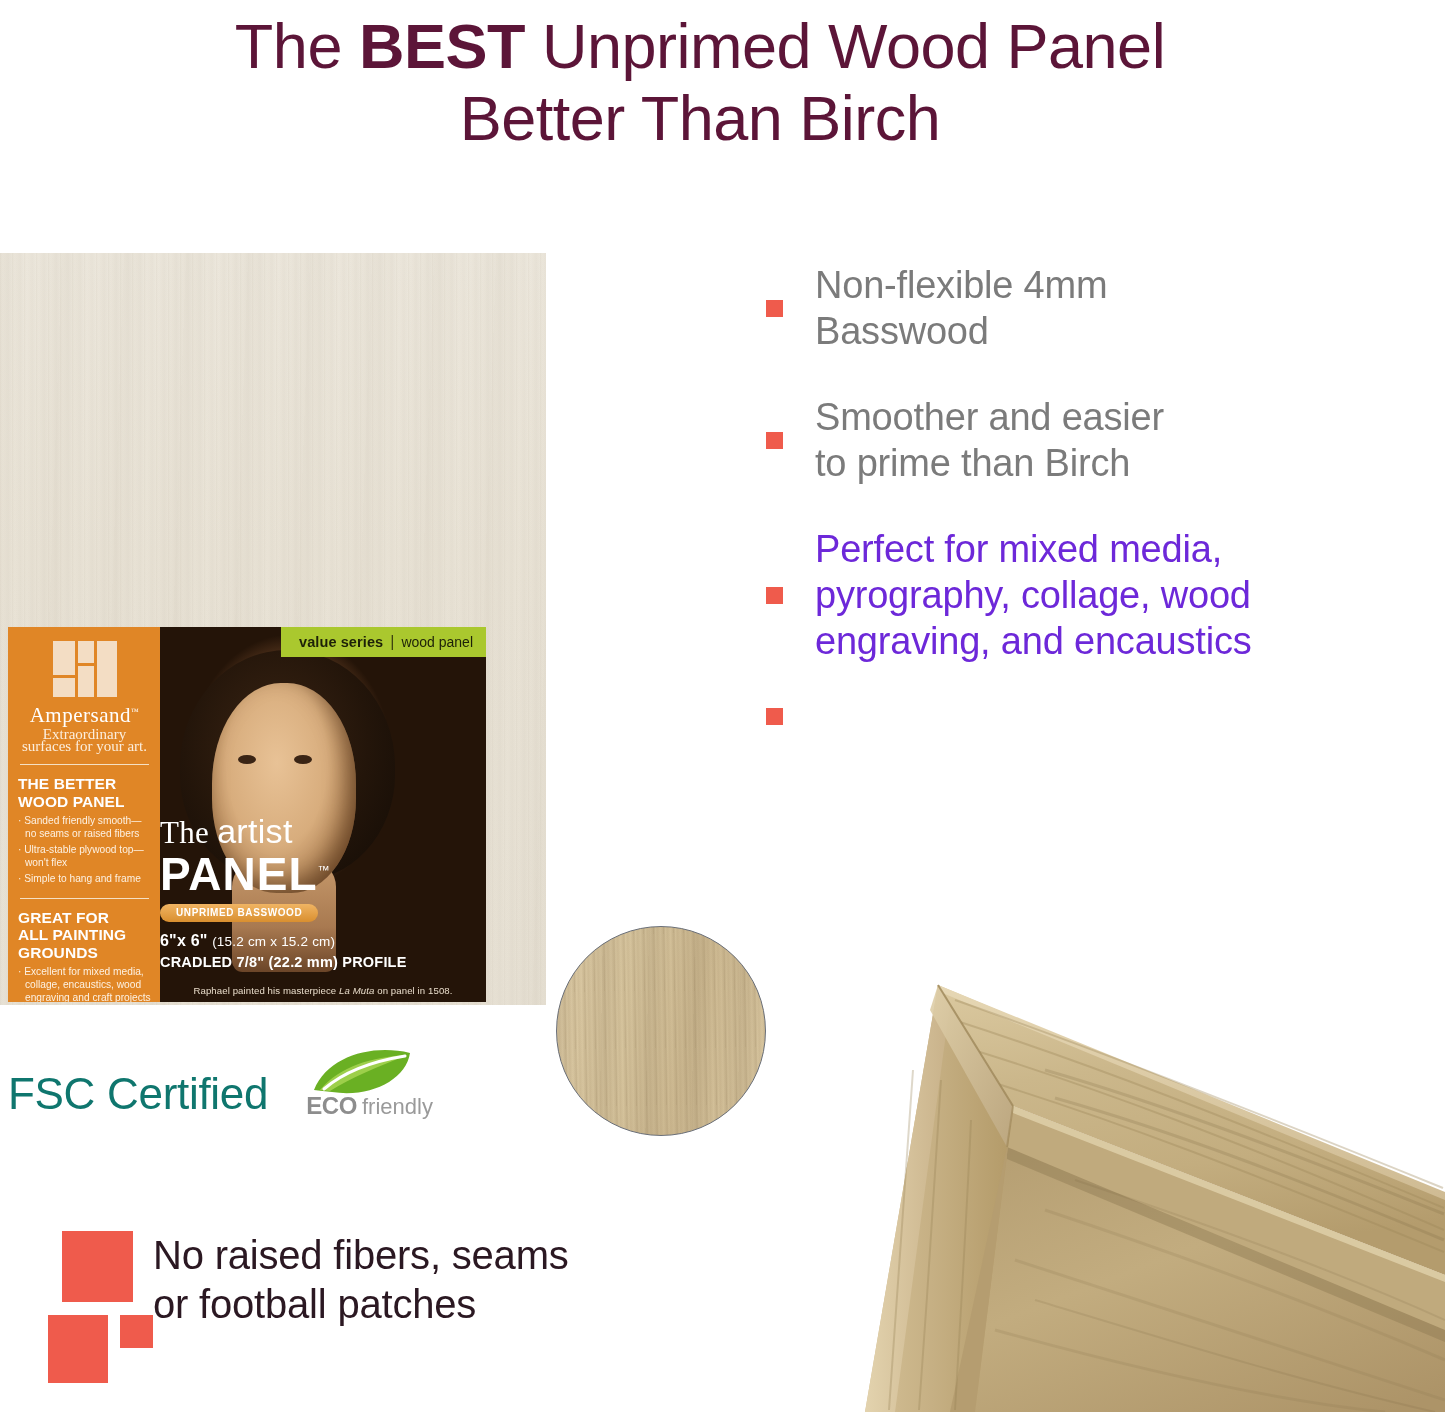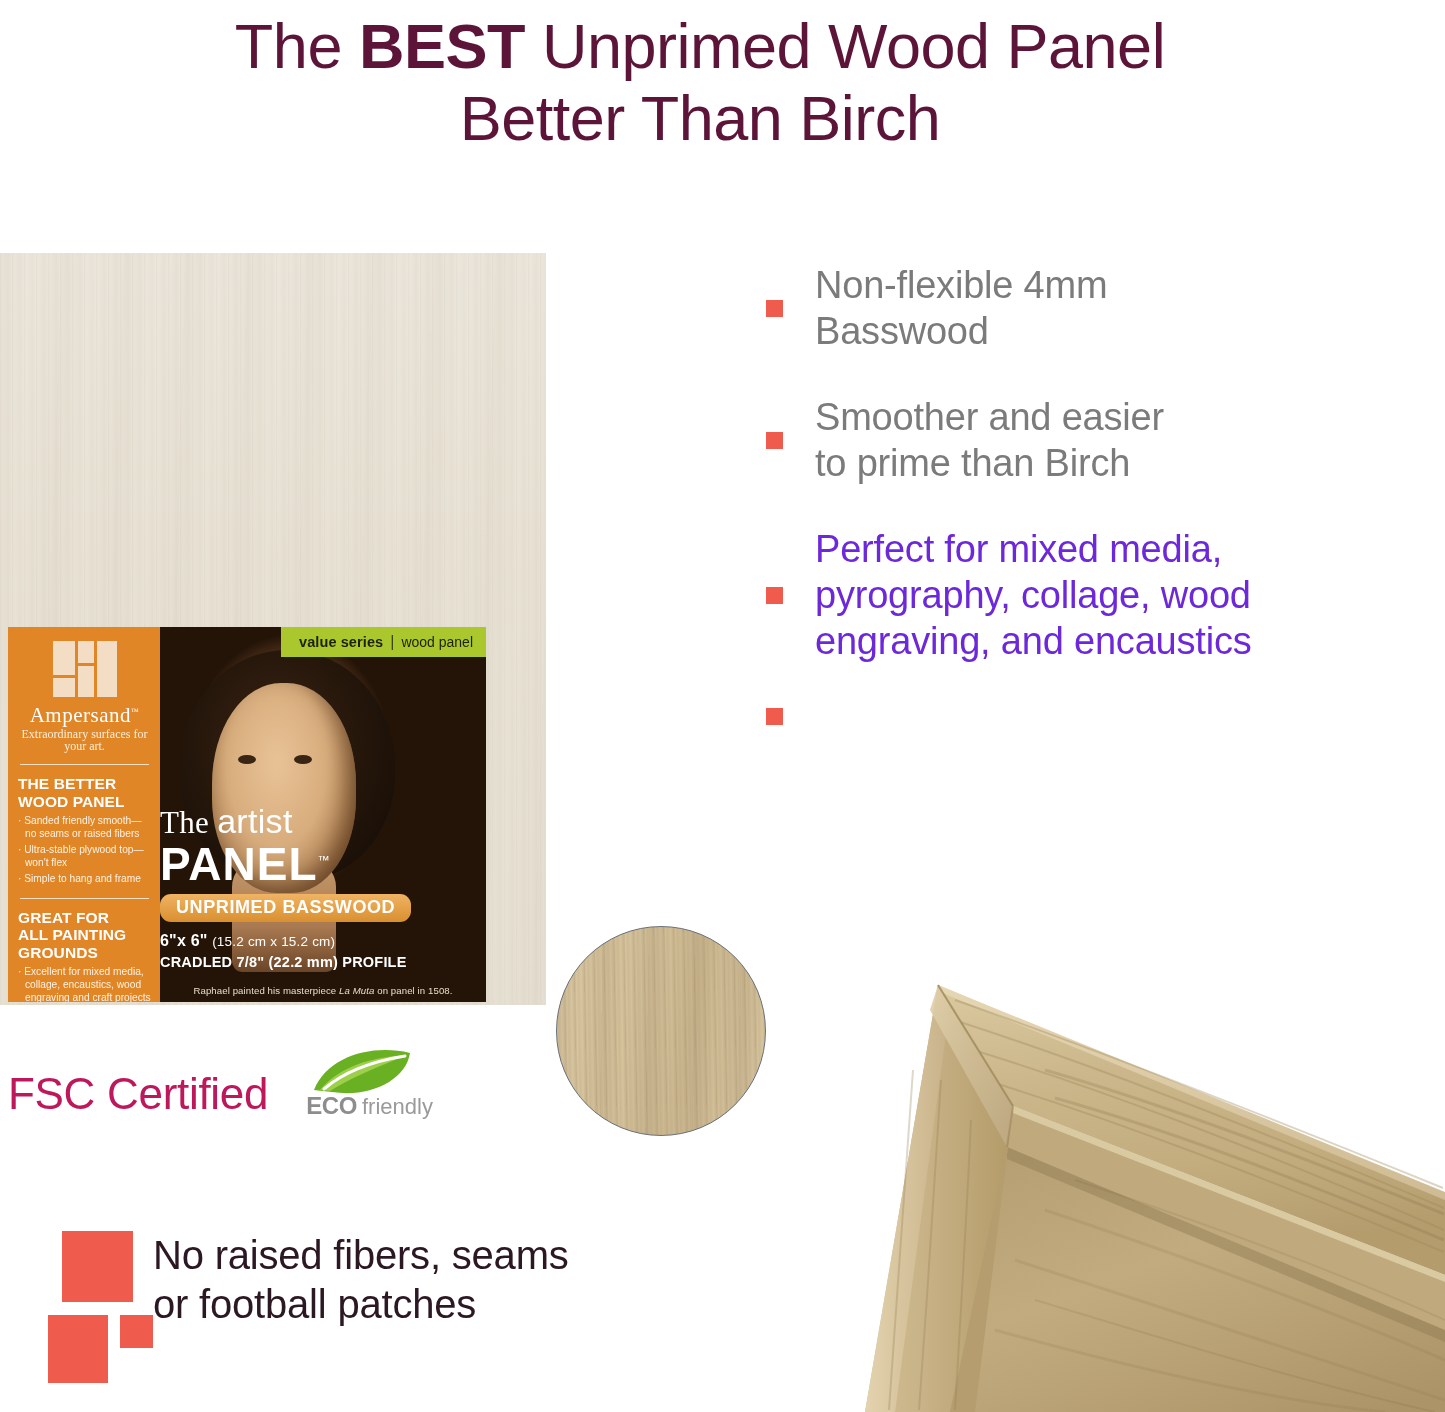--- a/index.html
+++ b/index.html
@@ -97,21 +97,21 @@
     line-height: 22px;
     text-align: center;
     letter-spacing: .5px;
     color: #ffffff;
     margin-top: 2px;
     position: relative;
   }
   .amp-name sup { font-size: 8px; vertical-align: super; }
   .amp-tag {
     font-family: "Liberation Serif", serif;
-    font-size: 12px;
+    font-size: 15px;
     line-height: 12px;
     text-align: center;
     color: #fceedd;
     margin-top: 2px;
   }
   .amp-rule {
     height: 1px;
     background: #f5e0c4;
     margin: 12px 2px 10px 2px;
   }
@@ -232,21 +232,21 @@
     margin-top: -2px;
     position: relative;
   }
   .prod-panel sup { font-size: 12px; vertical-align: super; font-weight: 400; }
   .prod-sub {
     display: inline-block;
     margin-top: 7px;
     background: linear-gradient(180deg, #f0b463 0%, #d98f2f 100%);
     color: #ffffff;
     font-weight: 700;
-    font-size: 18px;
+    font-size: 10px;
     letter-spacing: .6px;
     padding: 3px 16px 4px 16px;
     border-radius: 11px;
   }
   .prod-dim {
     margin-top: 9px;
     font-size: 16px;
     line-height: 20px;
     font-weight: 700;
     letter-spacing: .2px;
@@ -296,21 +296,21 @@
 
   
   .fsc-row {
     position: absolute;
     left: 8px;
     top: 1052px;
     display: flex;
     align-items: center;
   }
   .fsc-text {
-    color: #be185d;
+    color: #0f766e;
     font-size: 44px;
     line-height: 48px;
     letter-spacing: -.3px;
     font-weight: 400;
   }
   .eco {
     position: relative;
     margin-left: 36px;
     width: 124px;
     height: 84px;

